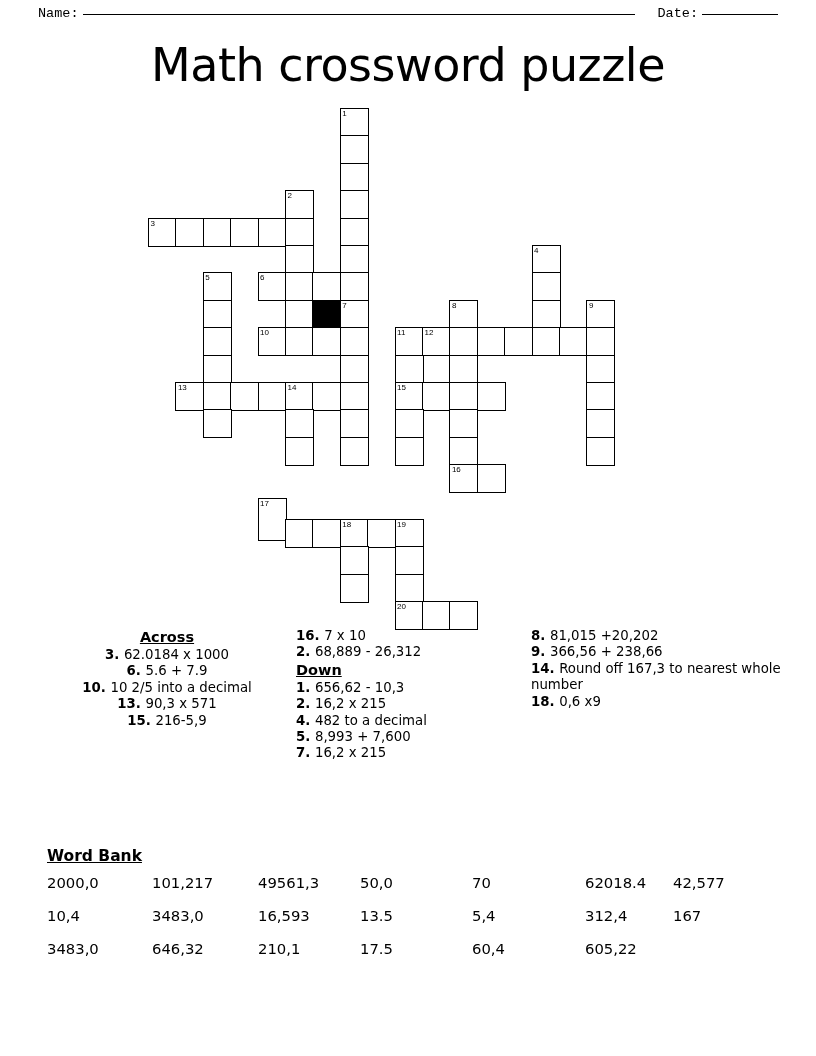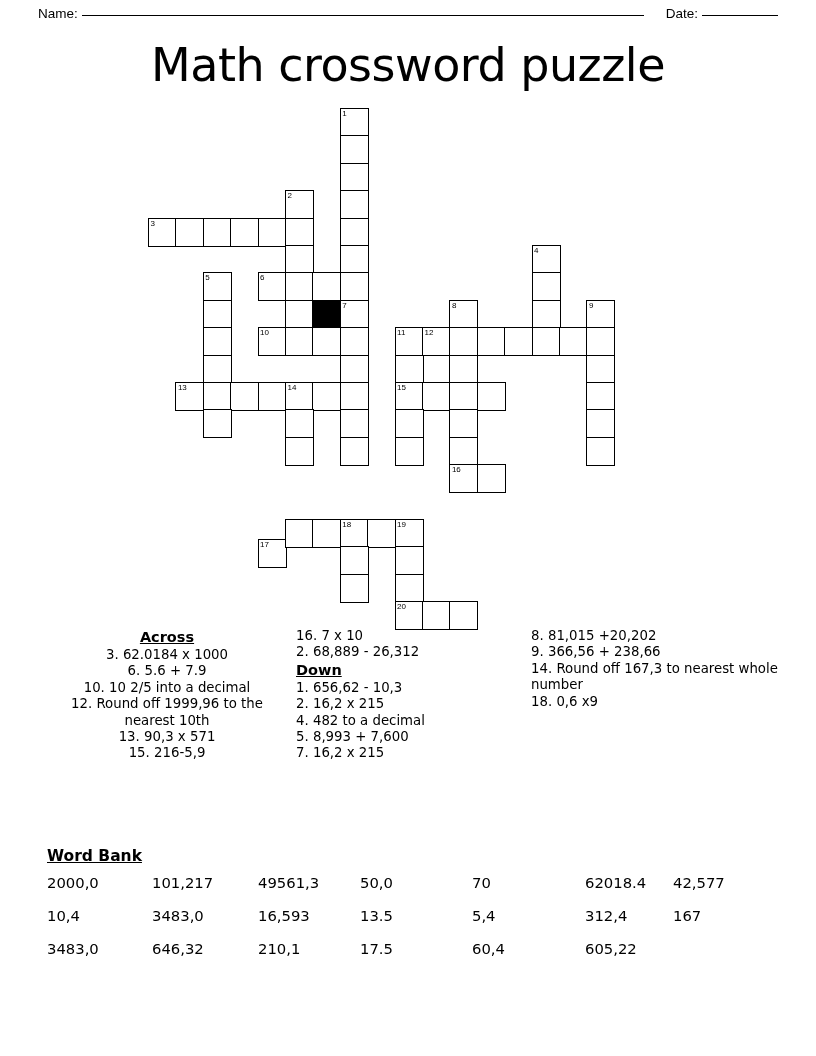--- a/index.html
+++ b/index.html
@@ -24,21 +24,21 @@
     right: 38px;
     height: 22px;
     display: flex;
     align-items: baseline;
     font-size: 13.5px;
     font-family: "Liberation Sans", sans-serif;
   }
   .hdr-label {
     font-size: 13.5px;
     white-space: nowrap;
-    font-family: Liberation Sans, sans-serif;
+    font-family: Liberation Mono, monospace;
   }
   .hdr-rule {
     border-bottom: 1px solid #000;
     margin-left: 4px;
     position: relative;
     top: -2px;
   }
   .hdr-rule.name { flex: 1 1 auto; }
   .hdr-rule.date { width: 76px; flex: 0 0 76px; }
   .hdr-gap { width: 22px; flex: 0 0 22px; }
@@ -108,21 +108,21 @@
     text-decoration: underline;
     font-size: 14.5px;
     line-height: 19px;
     display: block;
   }
   .clue {
     display: block;
     text-indent: 0;
   }
   .clue .n {
-    font-weight: normal;
+    font-weight: bold;
   }
 
   
   .wordbank {
     position: absolute;
     top: 845px;
     left: 47px;
     width: 730px;
   }
   .wb-head {
@@ -254,21 +254,21 @@
     <div class="cell" style="left: 586.4px; top: 409.4px; width: 29px; height: 29px;"></div>
     <div class="cell" style="left: 285px; top: 436.8px; width: 29px; height: 29px;"></div>
     <div class="cell" style="left: 339.8px; top: 436.8px; width: 29px; height: 29px;"></div>
     <div class="cell" style="left: 394.6px; top: 436.8px; width: 29px; height: 29px;"></div>
     <div class="cell" style="left: 449.4px; top: 436.8px; width: 29px; height: 29px;"></div>
     <div class="cell" style="left: 586.4px; top: 436.8px; width: 29px; height: 29px;"></div>
     <div class="cell" style="left: 449.4px; top: 464.2px; width: 29px; height: 29px;">
       <span class="num">16</span>
     </div>
     <div class="cell" style="left: 476.8px; top: 464.2px; width: 29px; height: 29px;"></div>
-    <div class="cell" style="left: 257.6px; top: 539px; width: 29px; height: 29px;">
+    <div class="cell" style="left: 257.6px; top: 498px; width: 29px; height: 43px;">
       <span class="num">17</span>
     </div>
     <div class="cell" style="left: 285px; top: 519px; width: 29px; height: 29px;"></div>
     <div class="cell" style="left: 312.4px; top: 519px; width: 29px; height: 29px;"></div>
     <div class="cell" style="left: 339.8px; top: 519px; width: 29px; height: 29px;">
       <span class="num">18</span>
     </div>
     <div class="cell" style="left: 367.2px; top: 519px; width: 29px; height: 29px;"></div>
     <div class="cell" style="left: 394.6px; top: 519px; width: 29px; height: 29px;">
       <span class="num">19</span>
@@ -283,21 +283,20 @@
     <div class="cell" style="left: 422px; top: 601.2px; width: 29px; height: 29px;"></div>
     <div class="cell" style="left: 449.4px; top: 601.2px; width: 29px; height: 29px;"></div>
   </div>
 
 <div class="clues">
   <div class="clue-col c1" id="clue-col-1">
       <span class="clue-head">Across</span>
       <span class="clue"><span class="n">3. </span><span>62.0184 x 1000</span></span>
       <span class="clue"><span class="n">6. </span><span>5.6 + 7.9</span></span>
       <span class="clue"><span class="n">10. </span><span>10 2/5 into a decimal</span></span>
-      <span class="clue"><span class="n">12. </span><span>Round off 1999,96 to the nearest 10th</span></span>
       <span class="clue"><span class="n">13. </span><span>90,3 x 571</span></span>
       <span class="clue"><span class="n">15. </span><span>216-5,9</span></span>
     </div>
   <div class="clue-col c2" id="clue-col-2">
       <span class="clue"><span class="n">16. </span><span>7 x 10</span></span>
       <span class="clue"><span class="n">2. </span><span>68,889 - 26,312</span></span>
       <span class="clue-head">Down</span>
       <span class="clue"><span class="n">1. </span><span>656,62 - 10,3</span></span>
       <span class="clue"><span class="n">2. </span><span>16,2 x 215</span></span>
       <span class="clue"><span class="n">4. </span><span>482 to a decimal</span></span>

